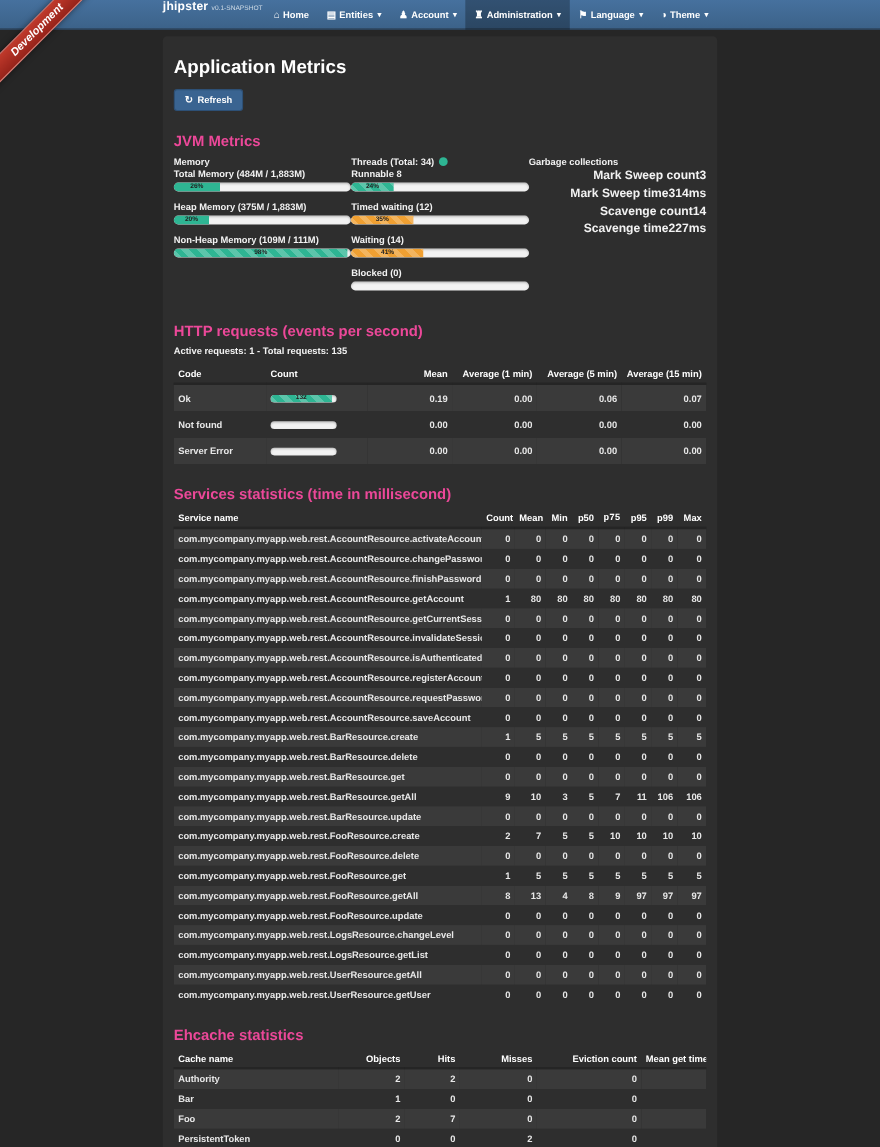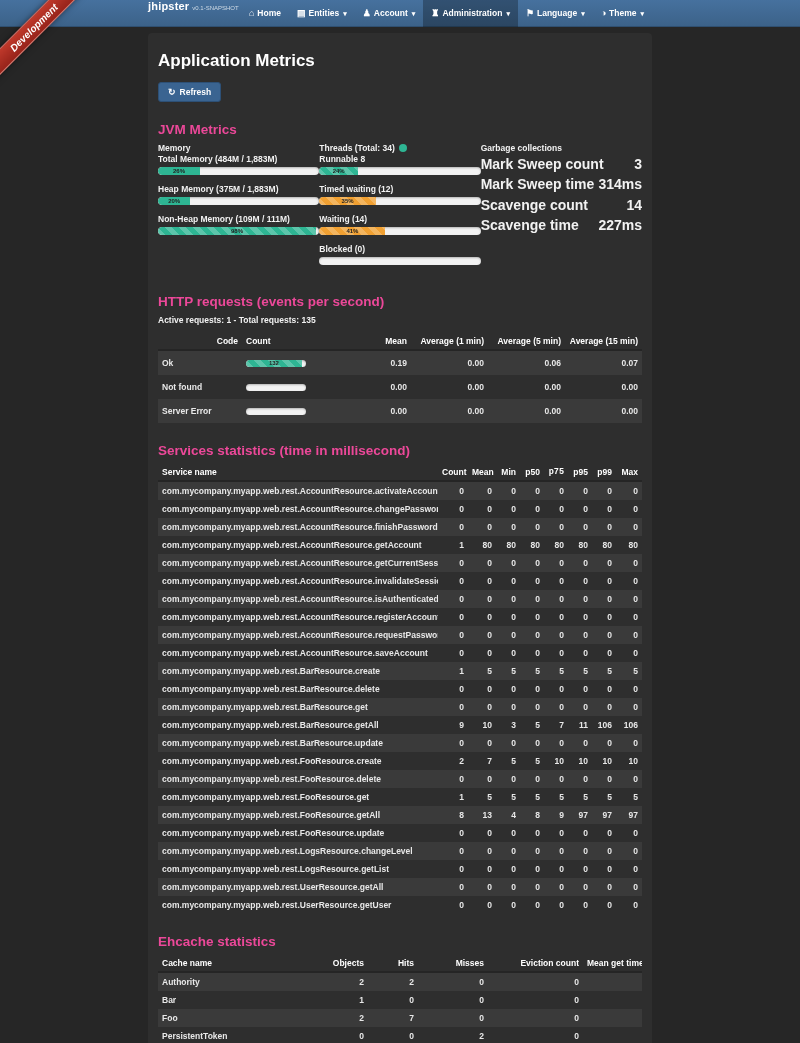--- a/index.html
+++ b/index.html
@@ -85,21 +85,21 @@
   .bar-fill {
     height:100%; border-radius:8px 0 0 8px;
     display:flex; align-items:center; justify-content:center;
     font-size:6px; font-weight:700; color:#222; line-height:1;
   }
   .bar-fill.green { background:#2eb593; }
   .bar-fill.orange { background:#f0a032; }
   .bar-fill.striped {
     background-image:repeating-linear-gradient(45deg, rgba(255,255,255,0.22) 0 5px, rgba(255,255,255,0) 5px 10px);
   }
-  .gc-row { display:flex; justify-content:space-between; font-size:14px; font-weight:700; color:#f2f2f2; line-height:1.45; }
+  .gc-row { display:flex; justify-content:flex-end; font-size:11px; font-weight:700; color:#f2f2f2; line-height:1.45;margin-left:36px; }
   .gc-row .gc-value { text-align:right; }
 
   
   .summary { font-size:8.5px; font-weight:700; color:#f2f2f2; margin:2px 0 8px; }
   table.tbl { width:100%; border-collapse:collapse; table-layout:fixed; }
   table.tbl th {
     font-size:8.5px; font-weight:700; color:#fff; text-align:left;
     padding:3px 4px; border-bottom:2px solid #252525; white-space:nowrap; overflow:hidden;
   }
   table.tbl td {
@@ -244,21 +244,21 @@
             </div>
           </div>
       </div>
     </div>
 
     <h3 class="section">HTTP requests (events per second)</h3>
     <div class="summary">Active requests: 1 - Total requests: 135</div>
     <table class="tbl" id="http-table">
         <thead>
           <tr>
-            <th style="width: 84px; text-align: right;">Code</th>
+            <th style="width: 84px;">Code</th>
             <th style="width: 92px;">Count</th>
             <th class="num">Mean</th>
             <th class="num">Average (1 min)</th>
             <th class="num">Average (5 min)</th>
             <th class="num">Average (15 min)</th>
           </tr>
         </thead>
         <tbody>
           <tr>
             <td>Ok</td>

